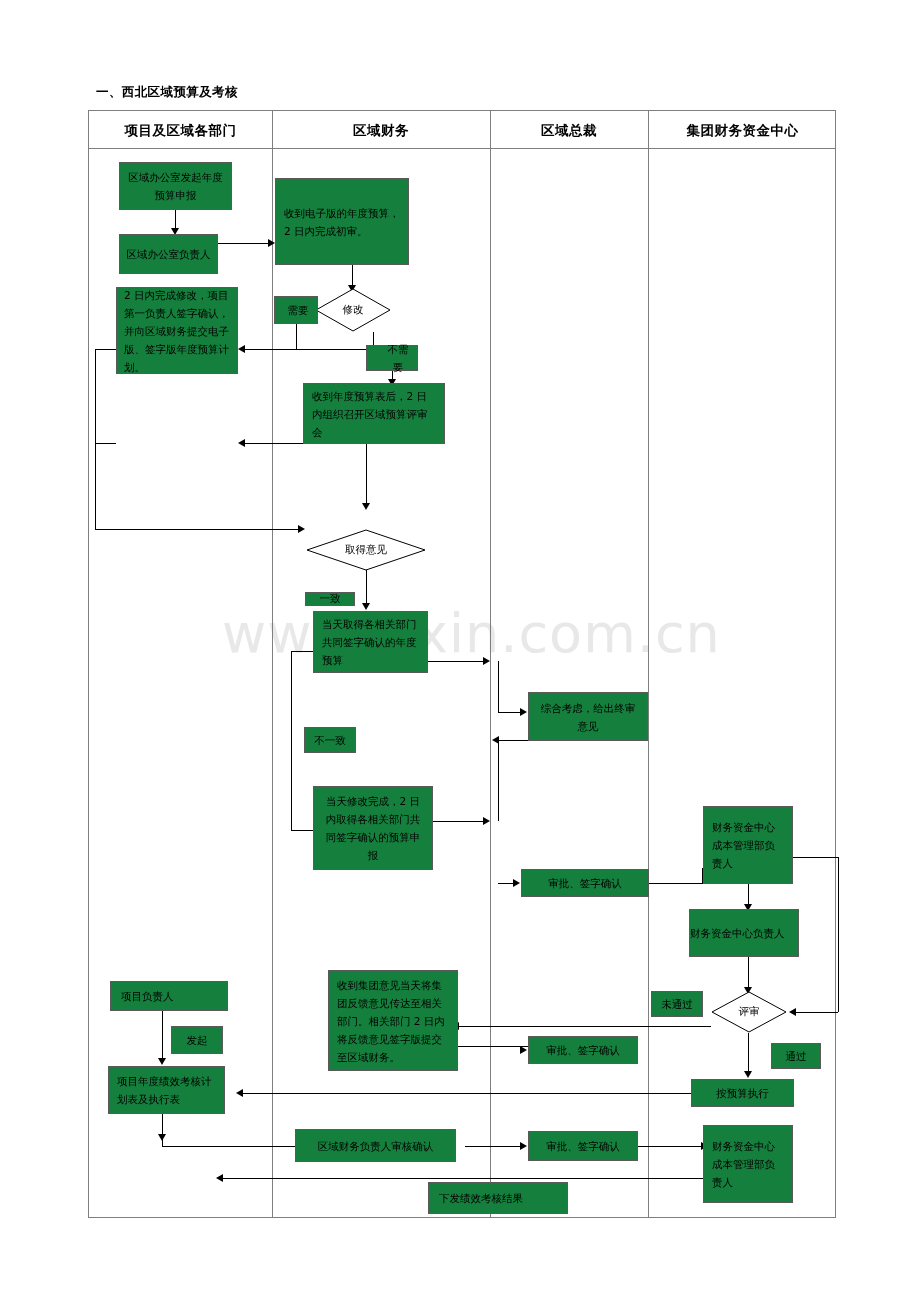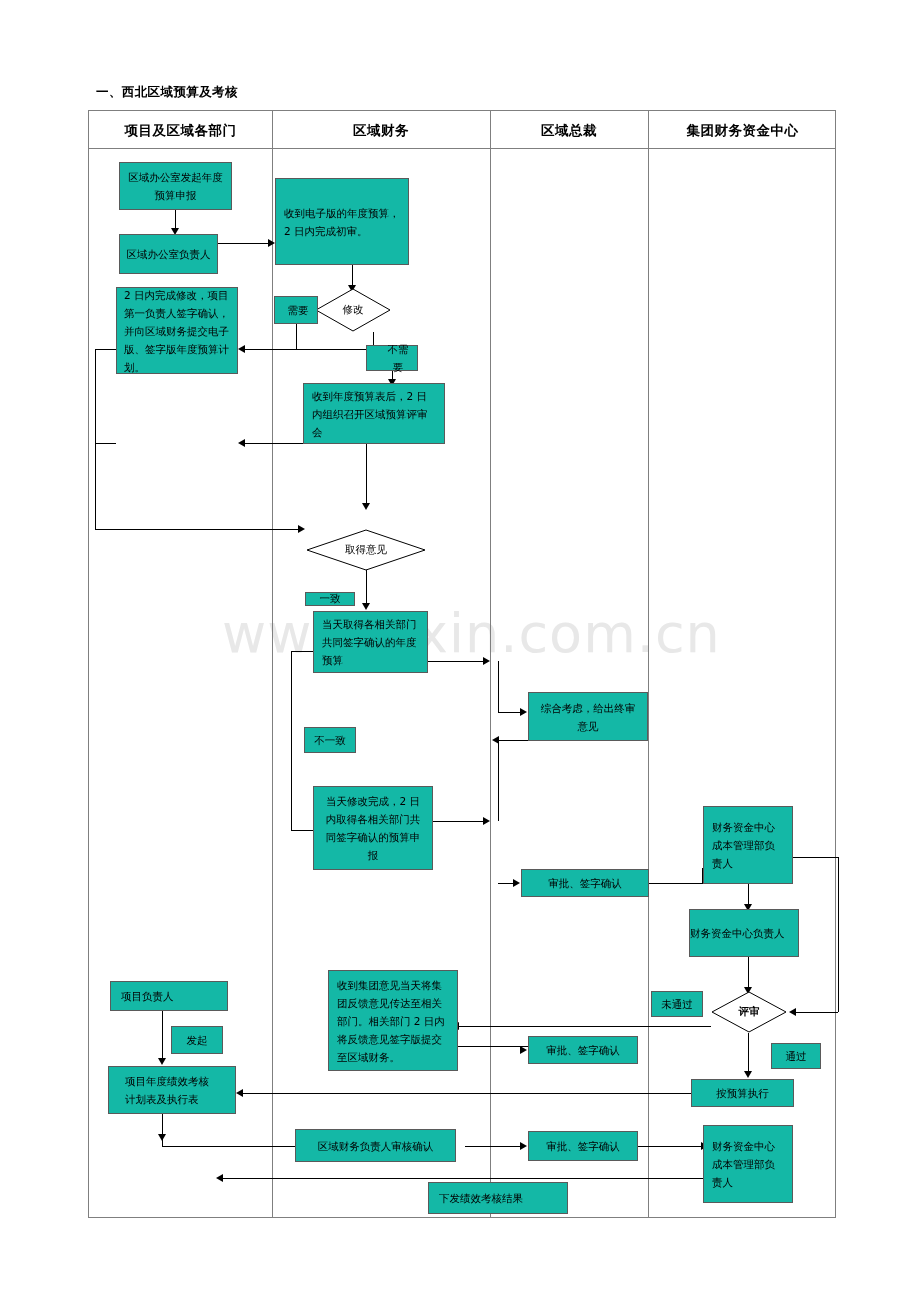--- a/index.html
+++ b/index.html
@@ -27,21 +27,21 @@
   .lane-hline{position:absolute;left:0;right:0;height:1px;background:#7f7f7f;}
   .lane-head{
     position:absolute;top:0;height:38px;line-height:38px;
     text-align:center;font-size:13.5px;font-weight:bold;letter-spacing:.5px;
     white-space:nowrap;
   }
 
   
   .node{
     position:absolute;box-sizing:border-box;
-    border:1px solid #5a5a5a;background:#14b8a6;
+    border:1px solid #5a5a5a;background:#15803d;
     font-size:10.5px;line-height:18px;color:#000;
     display:flex;align-items:center;justify-content:center;
     text-align:center;padding:2px 4px;
   }
   .node.left-align{text-align:left;justify-content:flex-start;}
   .node-txt{display:block;width:100%;}
 
   
   .diamond{
     position:absolute;box-sizing:border-box;
@@ -256,21 +256,21 @@
   <div class="ln lnv" style="left:748px;top:884px;height:22px;"></div>
   <div class="arr arr-d" style="left:744px;top:904px;"></div>
 
   <div class="node left-align layer-up" style="left:689px;top:909px;width:110px;height:48px;padding:4px 0;">
     <span class="node-txt">财务资金中心负责人</span>
   </div>
 
   <div class="ln lnv" style="left:748px;top:957px;height:32px;"></div>
   <div class="arr arr-d" style="left:744px;top:987px;"></div>
 
-  <div class="diamond layer-up" style="left:711px;top:991px;width:76px;height:42px;font-weight:bold;">
+  <div class="diamond layer-up" style="left:711px;top:991px;width:76px;height:42px;">
     <svg class="dshape" viewBox="0 0 76 42" preserveAspectRatio="none">
       <polygon points="38,1 75,21 38,41 1,21" fill="#ffffff" stroke="#000000" stroke-width="1"></polygon>
     </svg>
     <div class="dlabel">评审</div>
   </div>
 
   <div class="ln lnh" style="left:793px;top:857px;width:46px;"></div>
   <div class="ln lnv" style="left:838px;top:857px;height:155px;"></div>
   <div class="ln lnh" style="left:795px;top:1012px;width:43px;"></div>
   <div class="arr arr-l" style="left:789px;top:1008px;"></div>
@@ -306,21 +306,21 @@
     <span class="node-txt">项目负责人</span>
   </div>
 
   <div class="node layer-up" style="left:171px;top:1026px;width:52px;height:28px;">
     <span class="node-txt">发起</span>
   </div>
 
   <div class="ln lnv" style="left:162px;top:1011px;height:51px;"></div>
   <div class="arr arr-d" style="left:158px;top:1058px;"></div>
 
-  <div class="node left-align layer-up" style="left:108px;top:1066px;width:128px;height:48px;padding:4px 16px;justify-content:flex-end;">
+  <div class="node left-align layer-up" style="left:108px;top:1066px;width:117px;height:48px;padding:4px 8px;justify-content:flex-end;">
     <span class="node-txt">项目年度绩效考核计划表及执行表</span>
   </div>
 
   <div class="ln lnv" style="left:162px;top:1114px;height:32px;"></div>
   <div class="arr arr-d" style="left:158px;top:1134px;"></div>
   <div class="ln lnh" style="left:162px;top:1146px;width:136px;"></div>
   <div class="arr arr-r" style="left:296px;top:1142px;"></div>
 
 </div>
 

